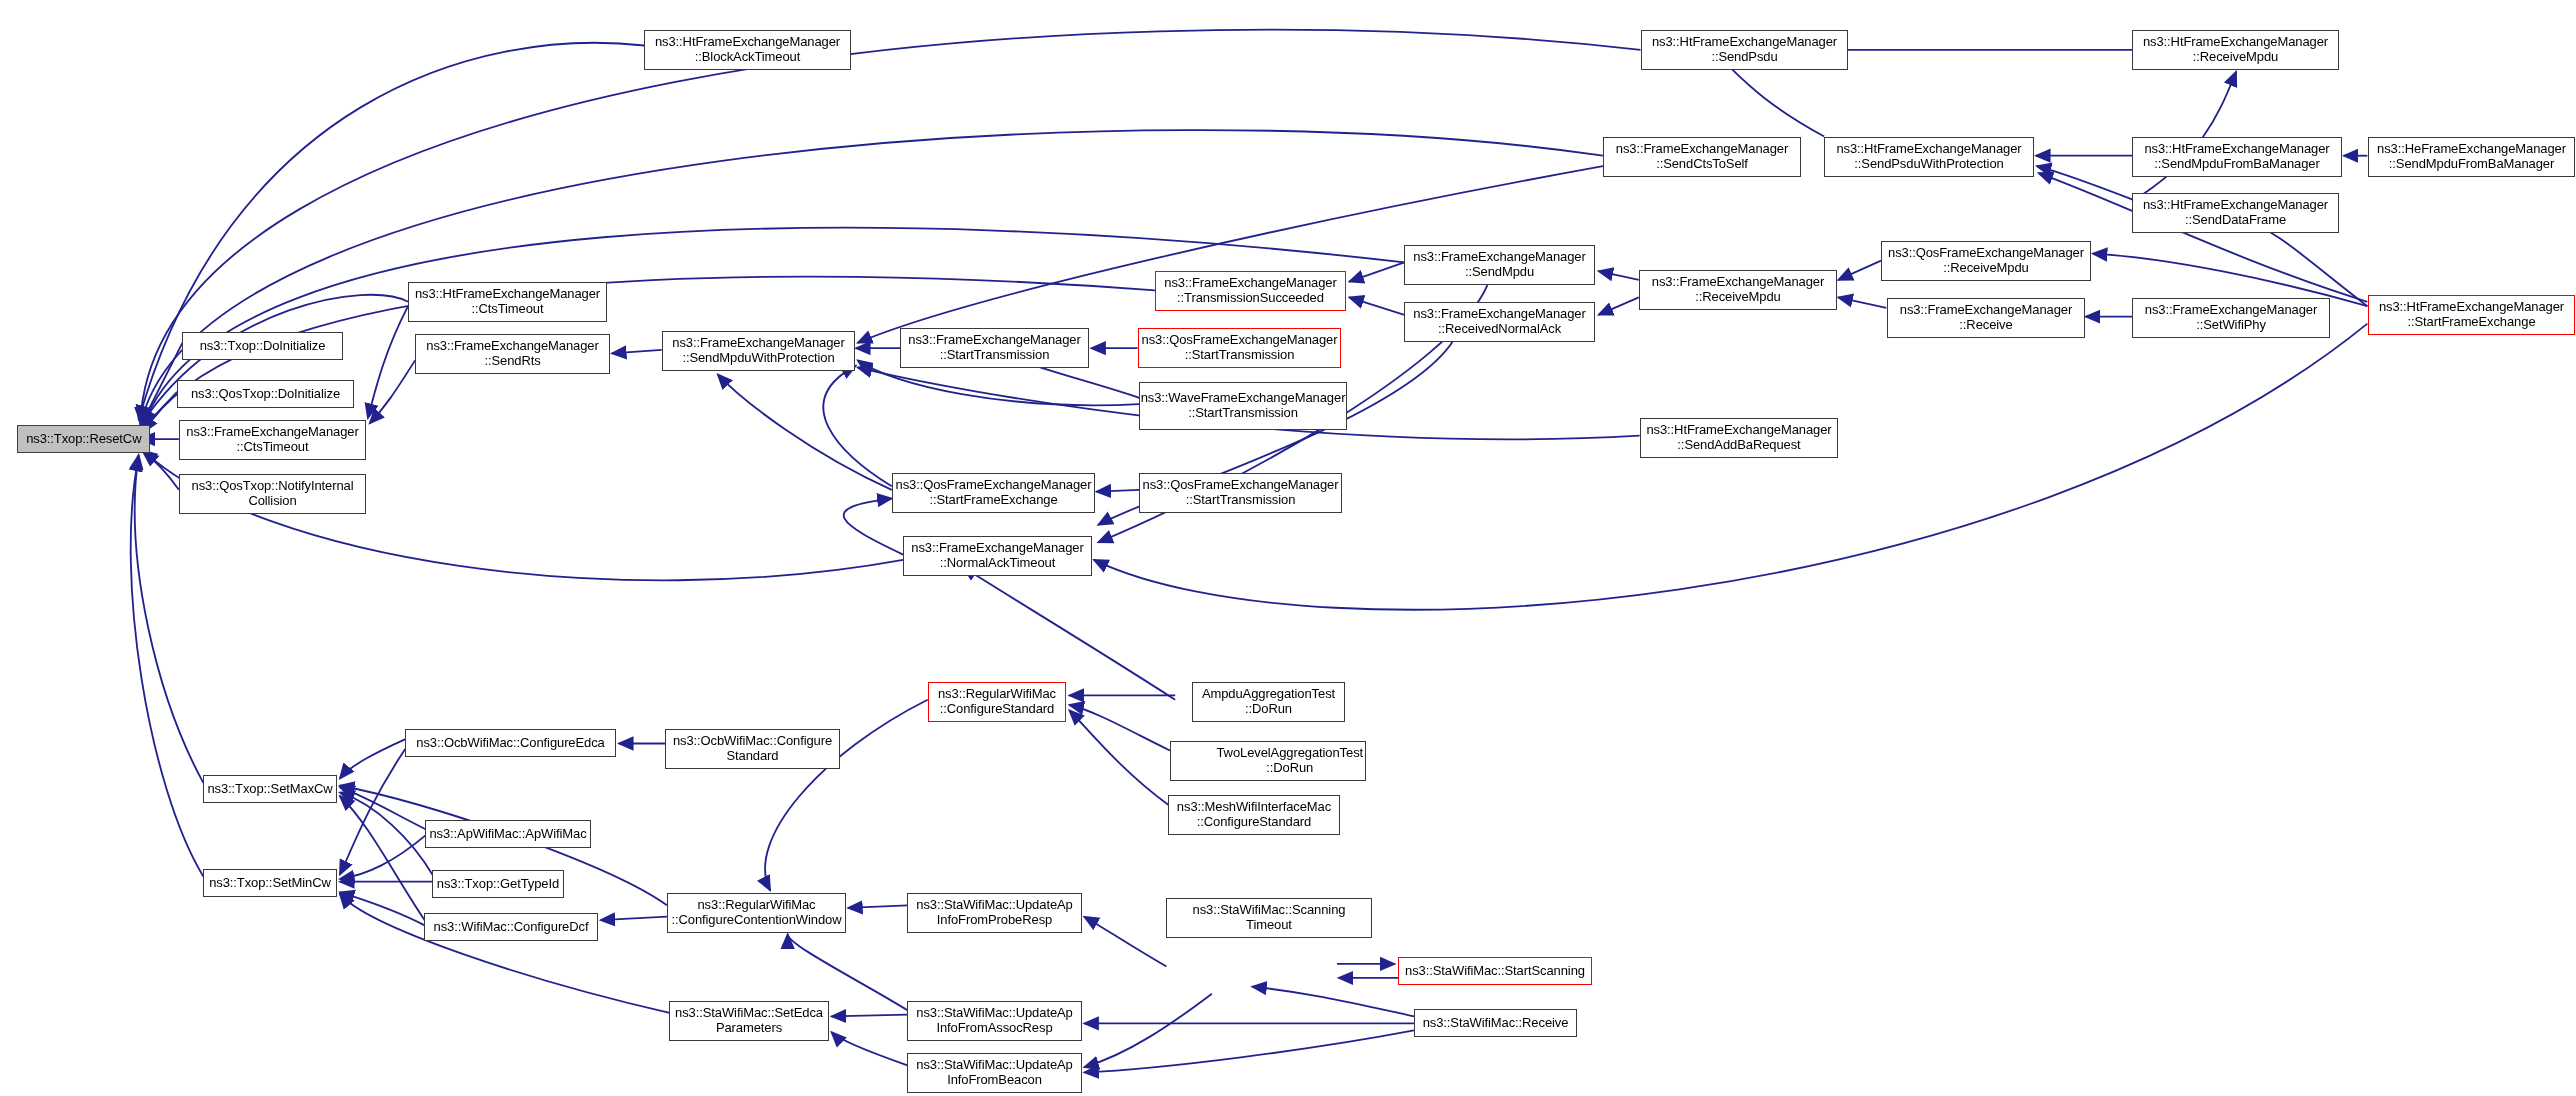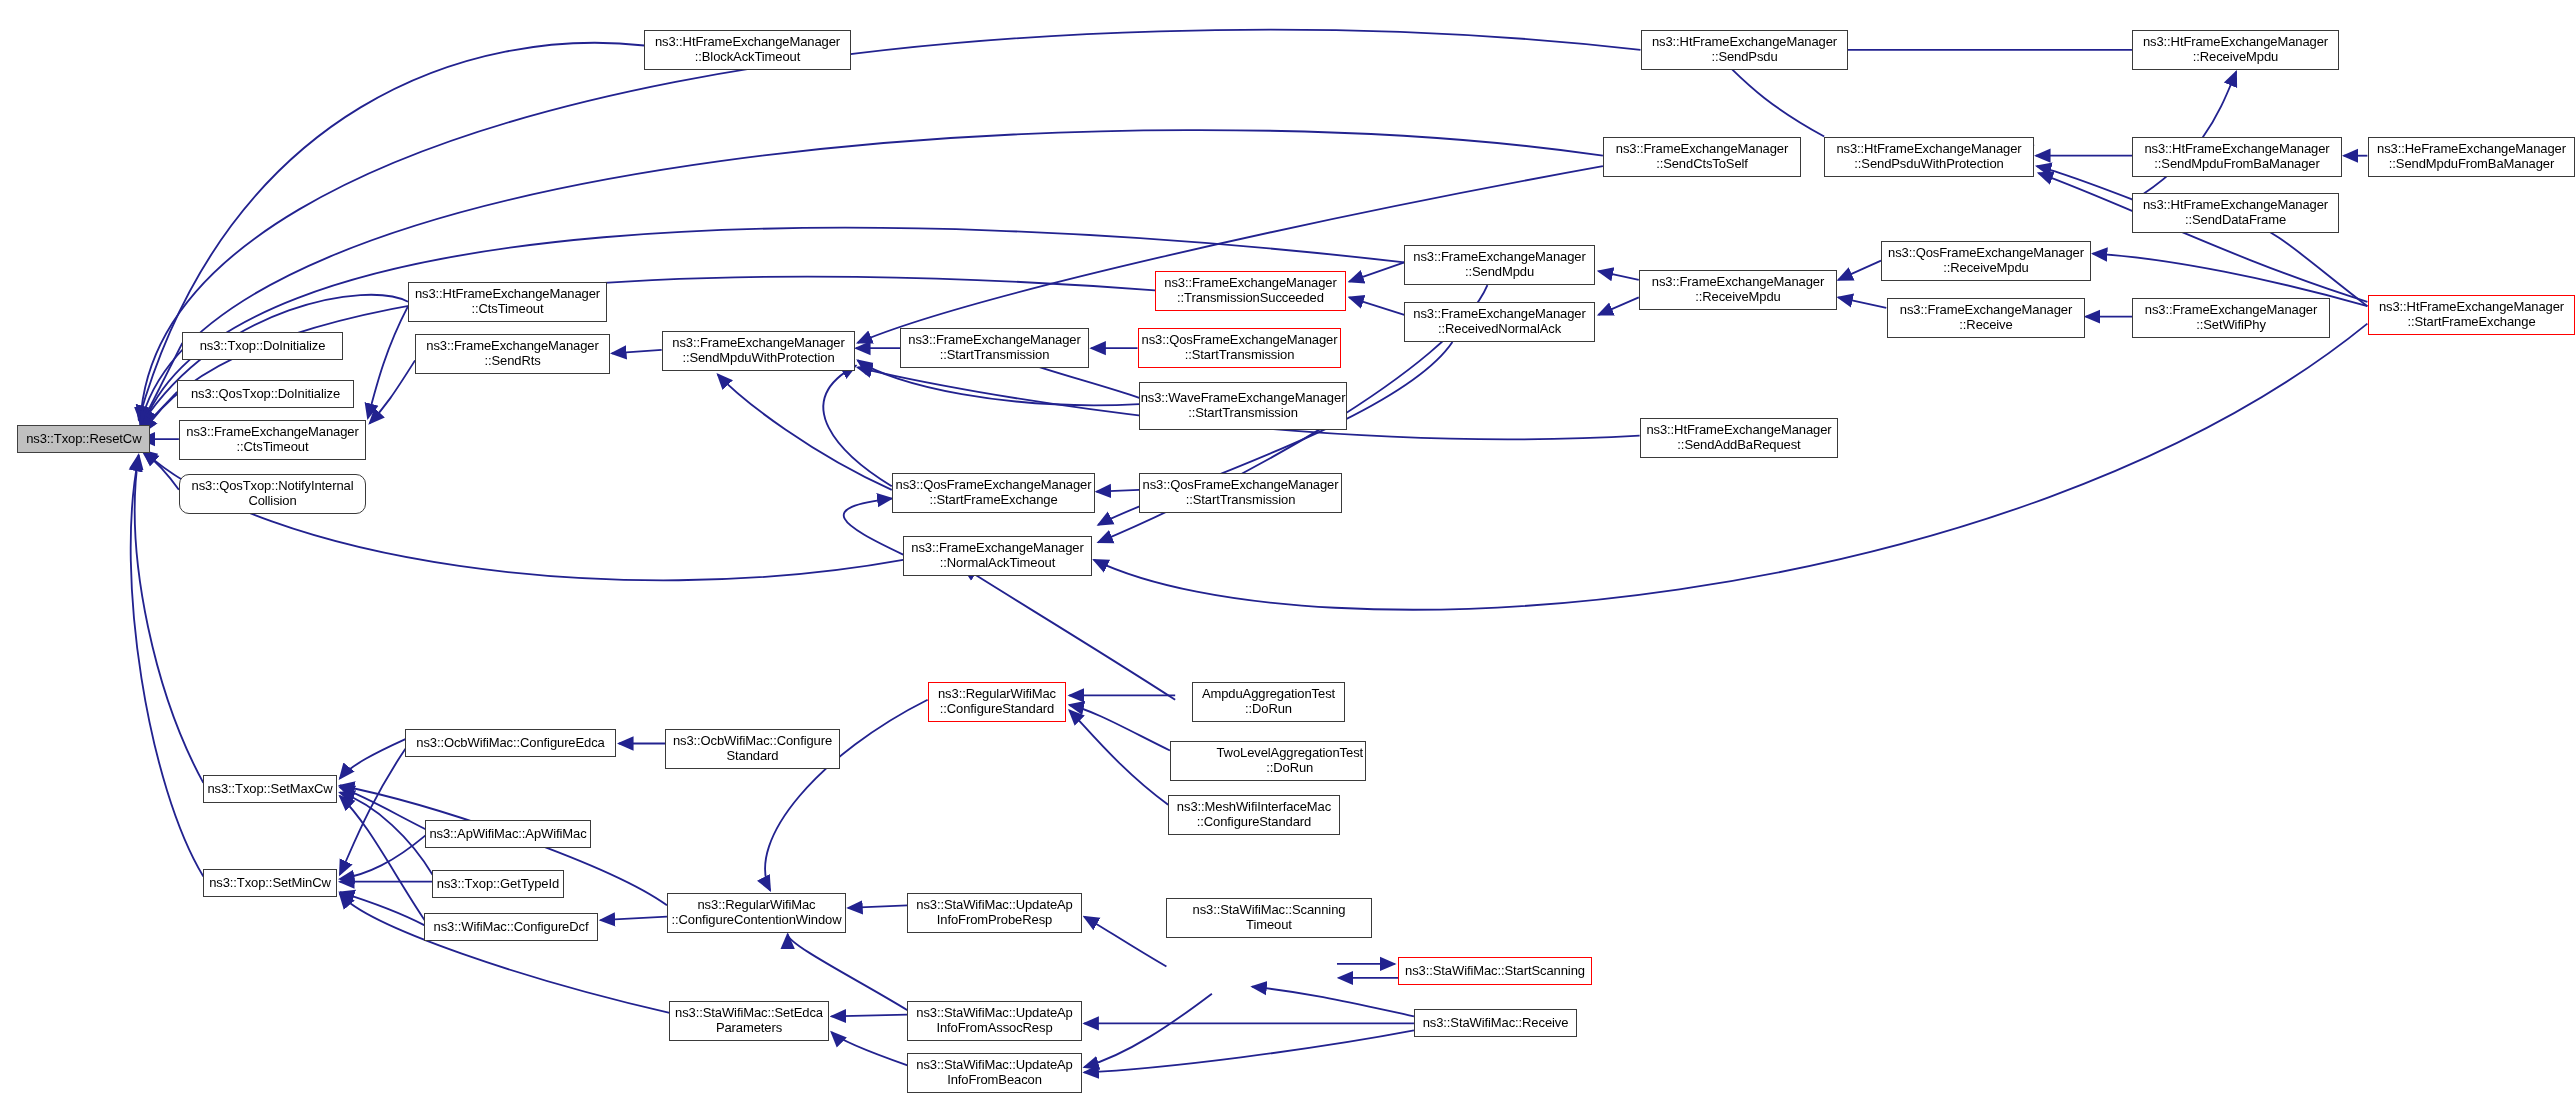--- a/index.html
+++ b/index.html
@@ -186,21 +186,21 @@
     <div class="node thin" style="left: 2132px; top: 298px; width: 198px; height: 40px;">ns3::FrameExchangeManager
 ::SetWifiPhy</div>
     <div class="node thin" style="left: 408px; top: 282px; width: 199px; height: 40px;">ns3::HtFrameExchangeManager
 ::CtsTimeout</div>
     <div class="node thin" style="left: 415px; top: 334px; width: 195px; height: 40px;">ns3::FrameExchangeManager
 ::SendRts</div>
     <div class="node thin" style="left: 182px; top: 332px; width: 161px; height: 28px;">ns3::Txop::DoInitialize</div>
     <div class="node thin" style="left: 177px; top: 380px; width: 177px; height: 28px;">ns3::QosTxop::DoInitialize</div>
     <div class="node thin" style="left: 179px; top: 420px; width: 187px; height: 40px;">ns3::FrameExchangeManager
 ::CtsTimeout</div>
-    <div class="node thin" style="left: 179px; top: 474px; width: 187px; height: 40px; border-radius: 10px;">ns3::QosTxop::NotifyInternal
+    <div class="node thin" style="left: 179px; top: 474px; width: 187px; height: 40px;">ns3::QosTxop::NotifyInternal
 Collision</div>
     <div class="node thin" style="left: 662px; top: 331px; width: 193px; height: 40px;">ns3::FrameExchangeManager
 ::SendMpduWithProtection</div>
     <div class="node thin" style="left: 900px; top: 328px; width: 189px; height: 40px;">ns3::FrameExchangeManager
 ::StartTransmission</div>
     <div class="node hot" style="left: 1138px; top: 328px; width: 203px; height: 40px;">ns3::QosFrameExchangeManager
 ::StartTransmission</div>
     <div class="node thin" style="left: 1139px; top: 382px; width: 208px; height: 48px;">ns3::WaveFrameExchangeManager
 ::StartTransmission</div>
     <div class="node hot" style="left: 1155px; top: 271px; width: 191px; height: 40px;">ns3::FrameExchangeManager

